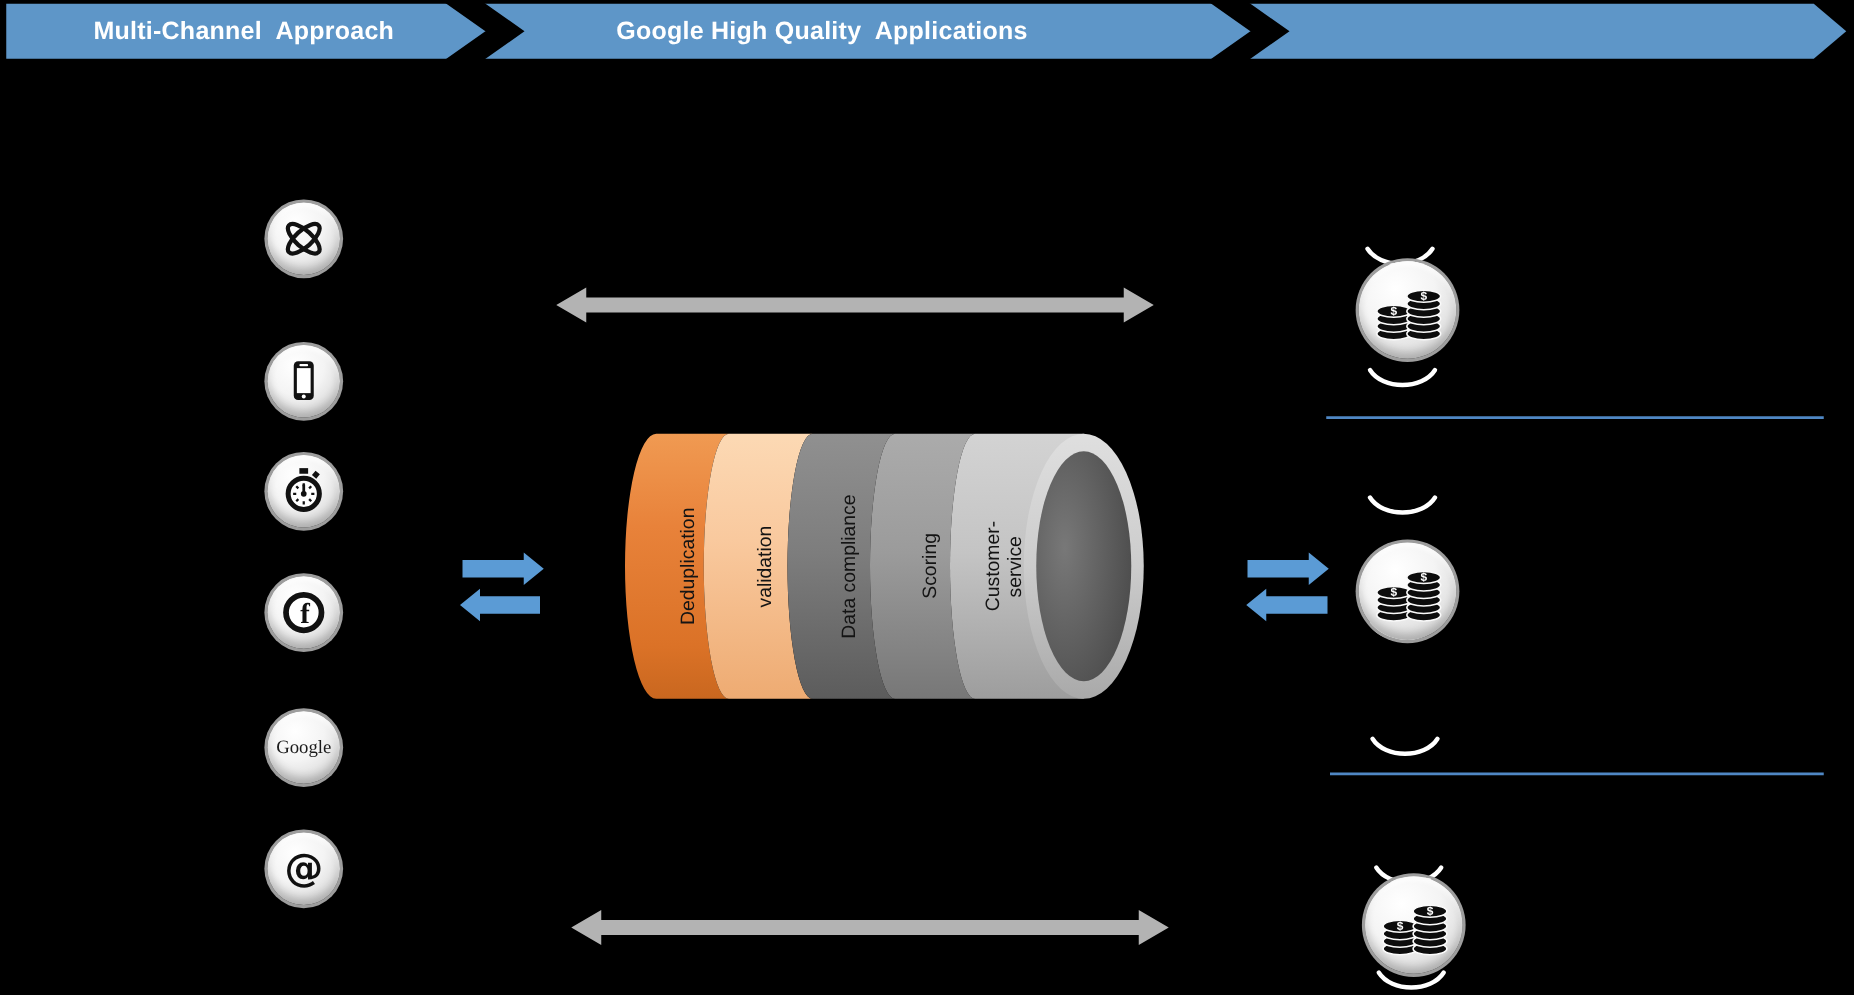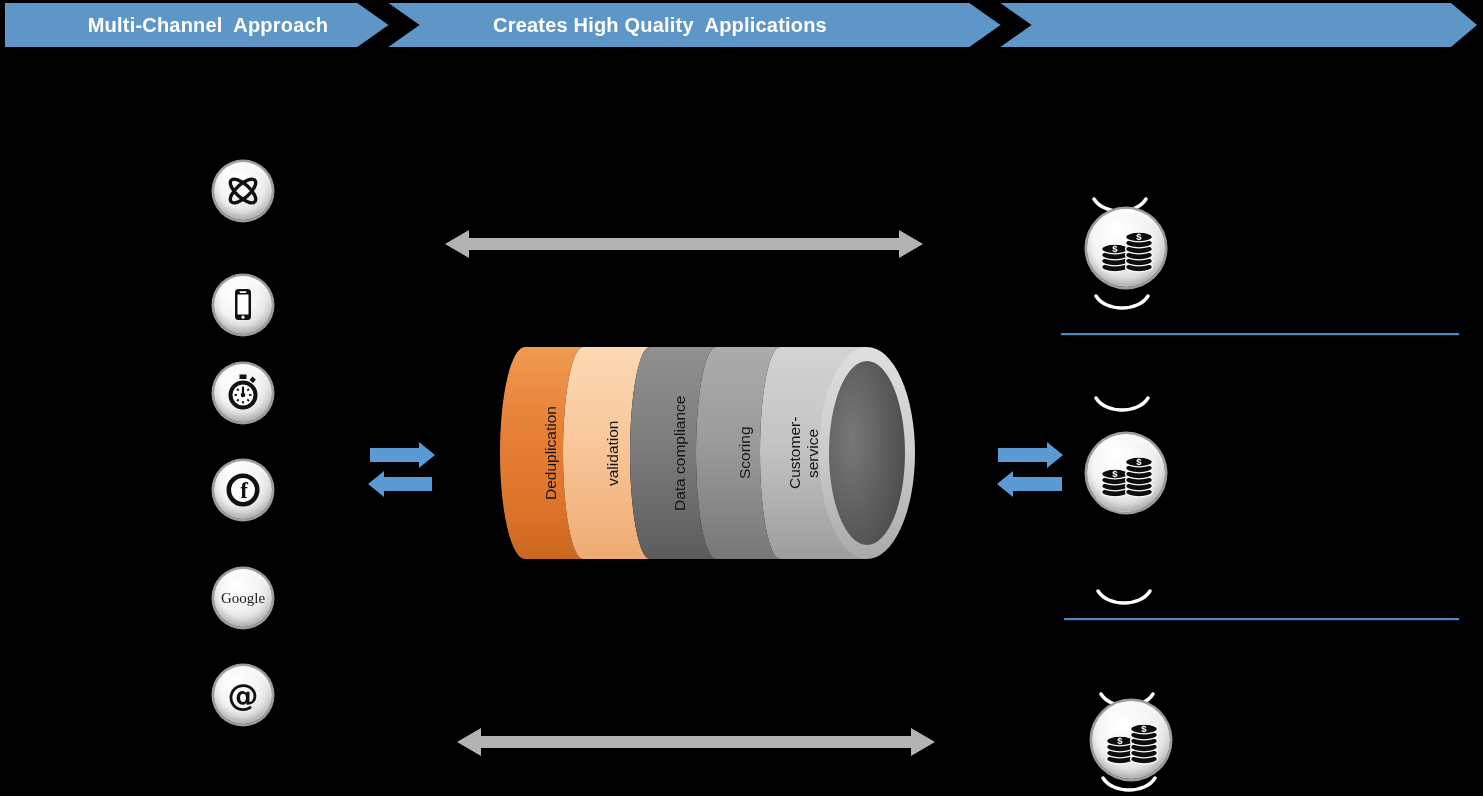--- a/index.html
+++ b/index.html
@@ -110,22 +110,22 @@
       <path d="M1097,499 c10,16 42,16 52,0"></path>
       <path d="M1098,591 c10,16 42,16 52,0"></path>
       <path d="M1101,694 c10,16 42,16 52,0"></path>
       <path d="M1103,778 c10,16 42,16 52,0"></path>
     </g>
 
     <rect x="1061" y="333" width="398" height="2.2" fill="#4f87c4"></rect>
     <rect x="1064" y="618" width="395" height="2.2" fill="#4f87c4"></rect>
   </svg>
 
-  <div class="banner-label" style="left:48px;width:320px;">Multi-Channel  Approach</div>
-  <div class="banner-label" style="left:493px;width:300px;">Creates High Quality  Applications</div>
+  <div class="banner-label" style="left:35px;width:320px;">Multi-Channel  Approach</div>
+  <div class="banner-label" style="left:493px;width:300px;">Google High Quality  Applications</div>
 
   <div class="chip small" style="left:214px;top:162px;">
     <svg width="40" height="40" viewBox="0 0 40 40">
       <ellipse cx="20" cy="20" rx="16" ry="6.6" fill="none" stroke="#111" stroke-width="3.4" transform="rotate(-42 20 20)"></ellipse>
       <ellipse cx="20" cy="20" rx="16" ry="6.6" fill="none" stroke="#111" stroke-width="3.4" transform="rotate(42 20 20)"></ellipse>
     </svg>
   </div>
   <div class="chip small" style="left:214px;top:276px;">
     <svg width="38" height="38" viewBox="0 0 38 38">
       <rect x="11" y="3" width="16" height="31" rx="3.5" fill="#111"></rect>

